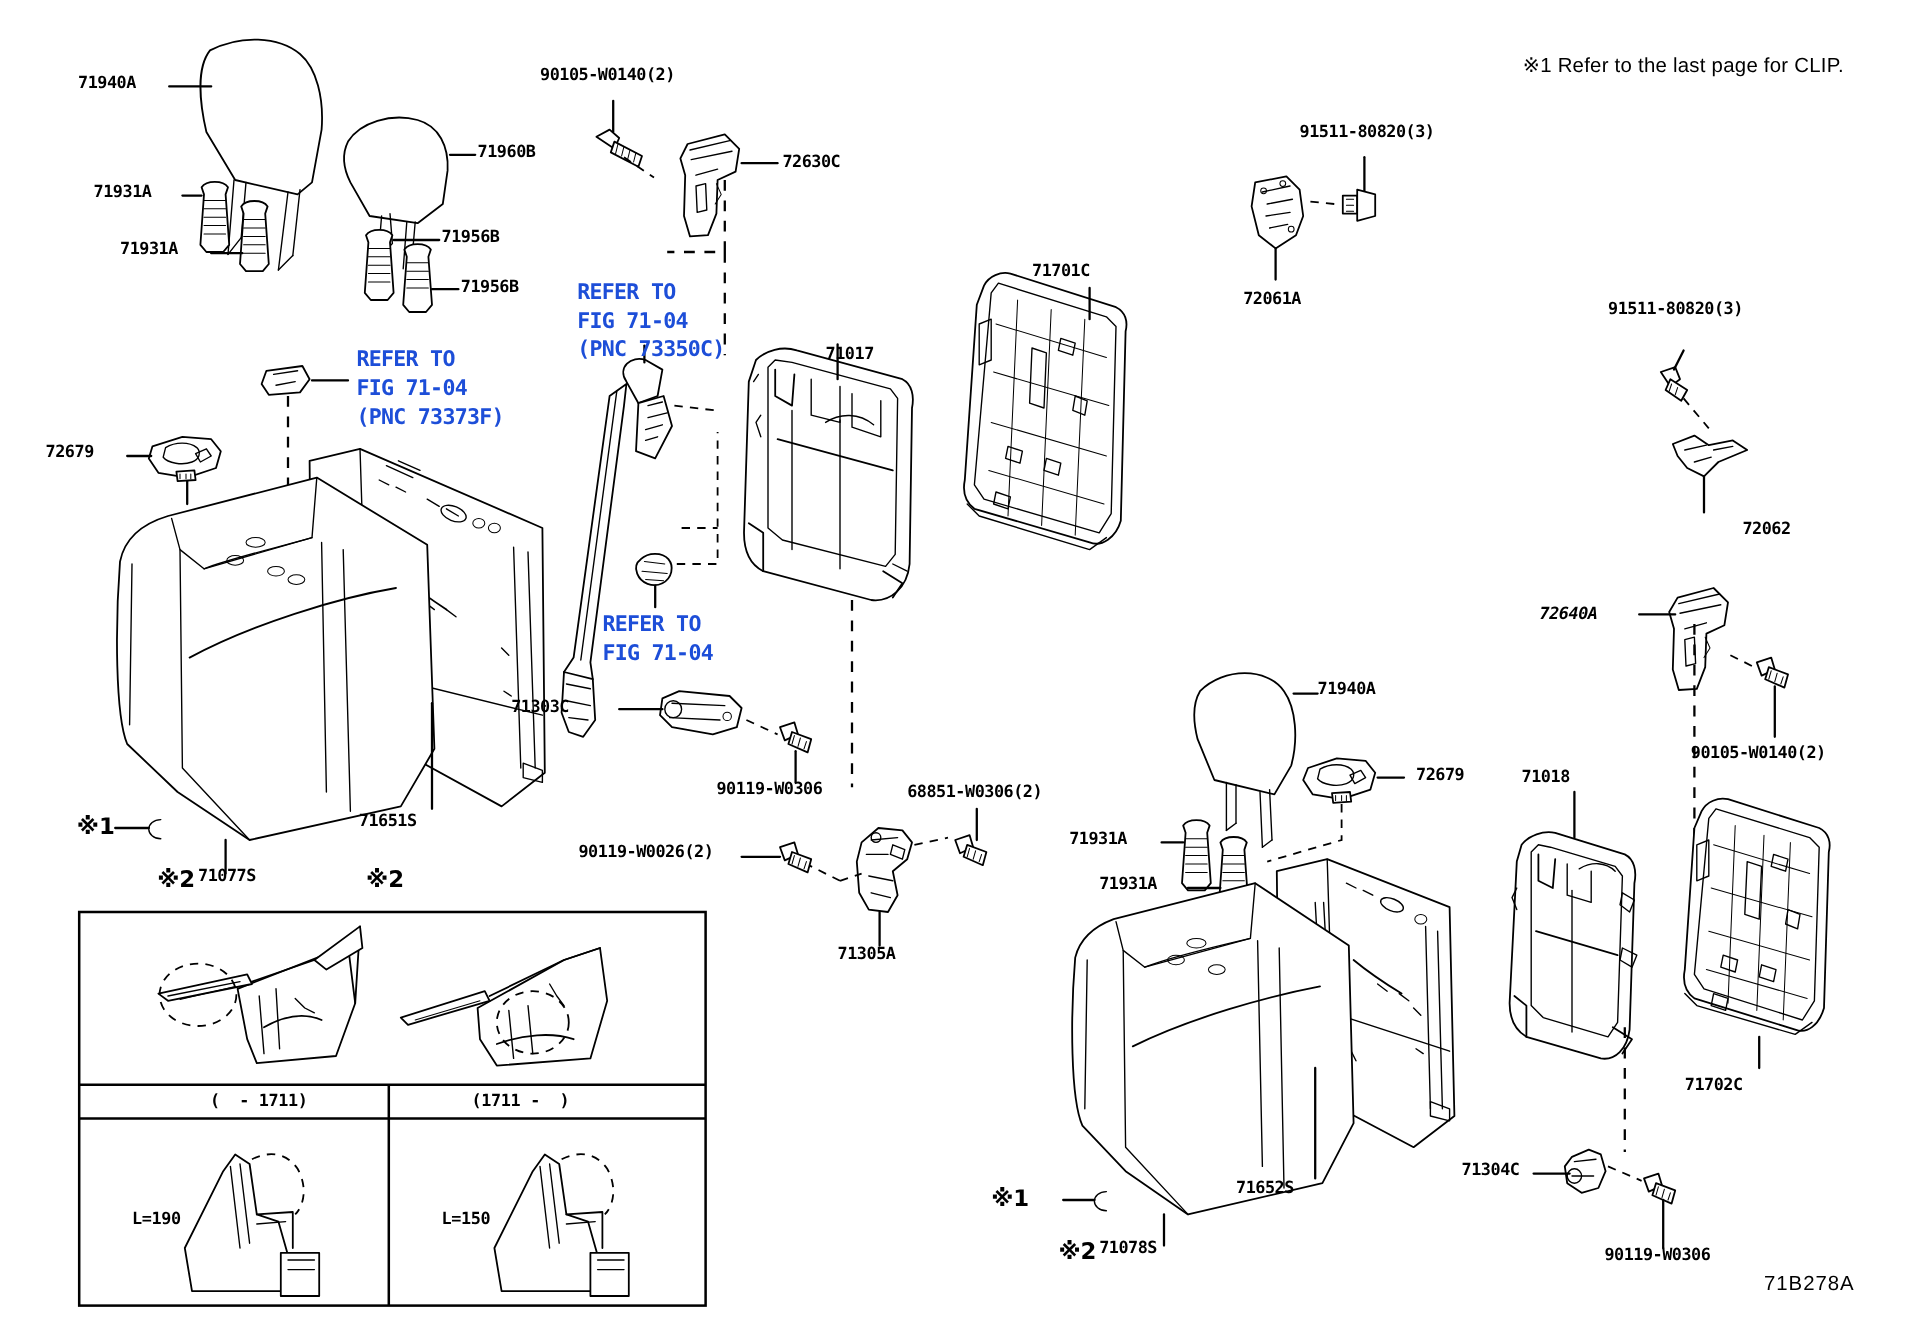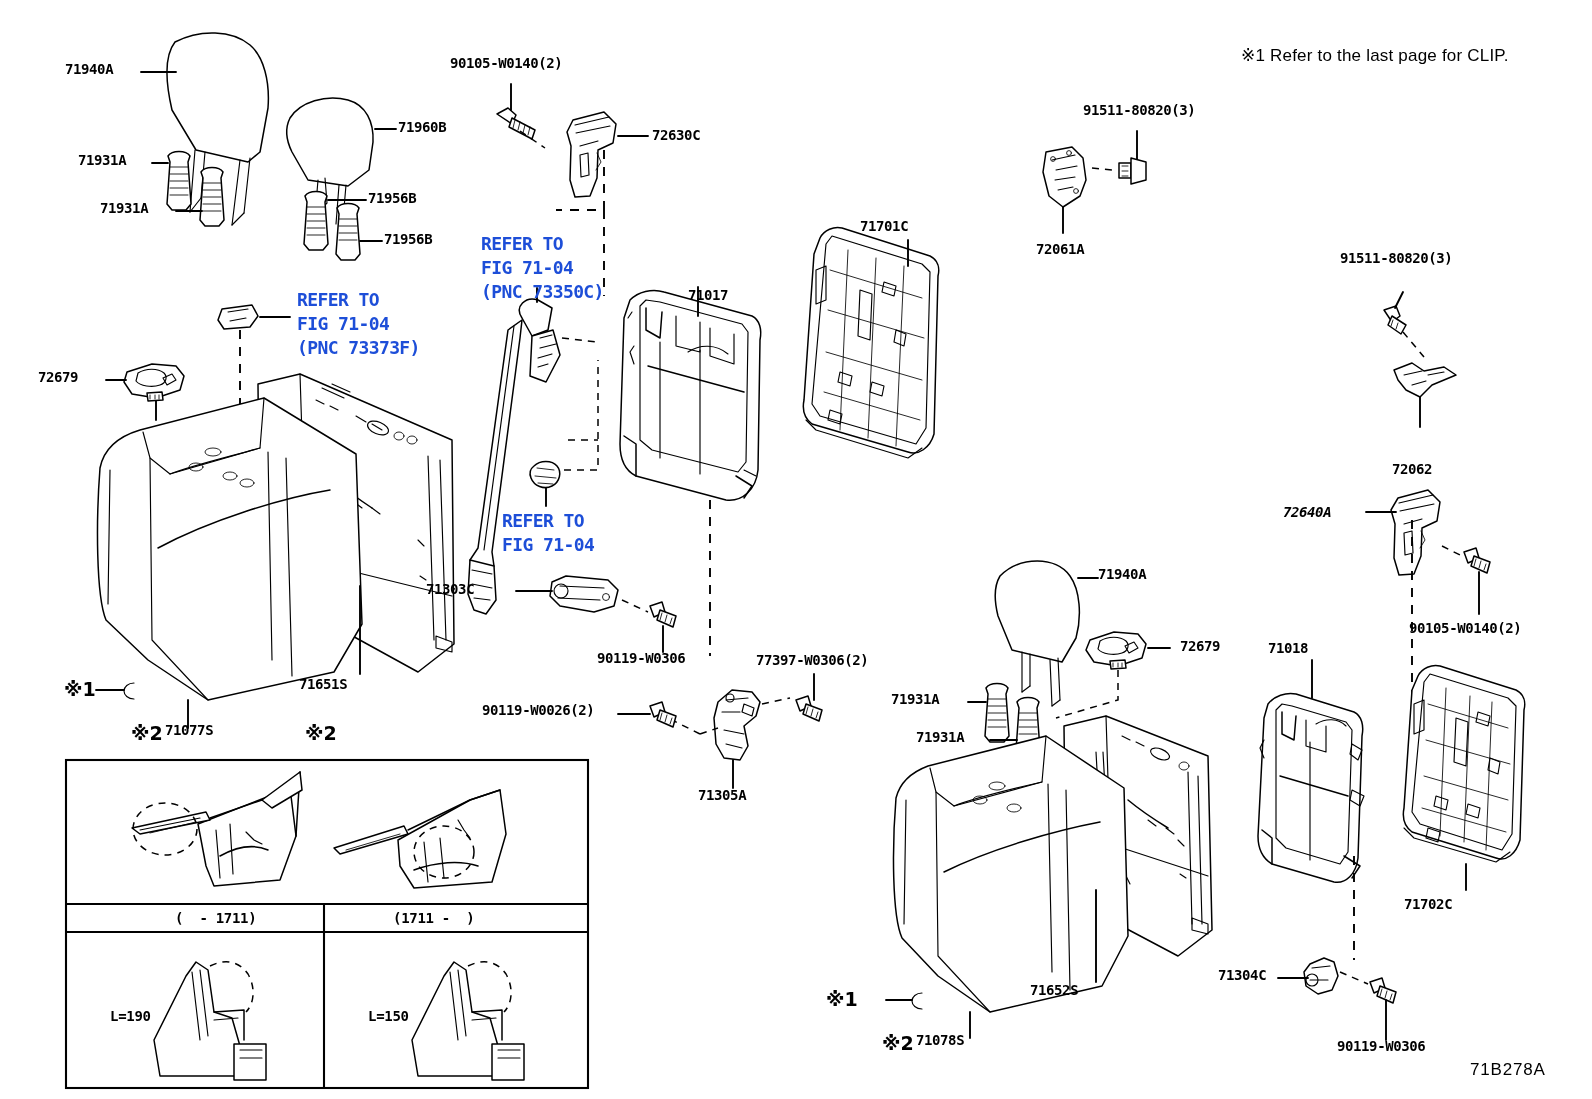--- a/index.html
+++ b/index.html
@@ -3,21 +3,21 @@
 <meta charset="utf-8">
 <style>
   html,body{margin:0;padding:0;background:#ffffff;}
   body{width:1592px;height:1099px;position:relative;overflow:hidden;
        font-family:"DejaVu Sans Mono","Liberation Mono",monospace;}
   #stage{position:absolute;left:0;top:0;width:1592px;height:1099px;}
   .lbl{position:absolute;font-family:"DejaVu Sans Mono","Liberation Mono",monospace;
        font-size:14px;font-weight:700;color:#000;white-space:pre;letter-spacing:-0.4px;
        line-height:1.25;}
   .note{position:absolute;font-family:"Liberation Sans","DejaVu Sans",sans-serif;
-        font-size:17px;font-weight:400;color:#000;white-space:nowrap;letter-spacing:0.2px;}
+        font-size:17px;font-weight:400;color:#000;white-space:nowrap;letter-spacing:0.2px;margin-left:28px;}
   .refblk{position:absolute;font-family:"DejaVu Sans Mono","Liberation Mono",monospace;
           font-size:18px;font-weight:700;color:#1d4ed8;white-space:pre;line-height:1.32;letter-spacing:-0.6px;}
   .diagid{position:absolute;font-family:"Liberation Sans","DejaVu Sans",sans-serif;
           font-size:17px;font-weight:400;color:#000;letter-spacing:0.8px;}
   .star{position:absolute;font-size:19px;font-weight:700;white-space:pre;
         font-family:"DejaVu Sans","Liberation Sans",sans-serif;}
   .cell{position:absolute;font-family:"DejaVu Sans Mono","Liberation Mono",monospace;
         font-size:14px;font-weight:700;color:#000;white-space:pre;letter-spacing:-0.3px;}
   svg{position:absolute;left:0;top:0;}
   svg.art{pointer-events:none;}
@@ -435,21 +435,21 @@
   <div class="lbl" style="left:100px;top:200px;">71931A</div>
   <div class="lbl" style="left:368px;top:190px;">71956B</div>
   <div class="lbl" style="left:384px;top:231px;">71956B</div>
 
   <div class="lbl" style="left:450px;top:55px;">90105-W0140(2)</div>
   <div class="lbl" style="left:652px;top:127px;">72630C</div>
 
   <div class="lbl" style="left:1083px;top:102px;">91511-80820(3)</div>
   <div class="lbl" style="left:1036px;top:241px;">72061A</div>
   <div class="lbl" style="left:1340px;top:250px;">91511-80820(3)</div>
-  <div class="lbl" style="left:1392px;top:433px;margin-top:28px;">72062</div>
+  <div class="lbl" style="left:1452px;top:433px;">72062</div>
 
   <div class="refblk" style="left:297px;top:288px;">REFER TO
 FIG 71-04
 (PNC 73373F)</div>
   <div class="refblk" style="left:481px;top:232px;">REFER TO
 FIG 71-04
 (PNC 73350C)</div>
   <div class="refblk" style="left:502px;top:509px;">REFER TO
 FIG 71-04</div>
 
@@ -458,21 +458,21 @@
   <div class="lbl" style="left:860px;top:218px;text-align:right;">71701C</div>
 
   <div class="star" style="left:64px;top:678px;"><span>※1</span></div>
   <div class="star" style="left:131px;top:722px;"><span>※2</span></div>
   <div class="lbl" style="left:165px;top:722px;">71077S</div>
   <div class="star" style="left:305px;top:722px;"><span>※2</span></div>
   <div class="lbl" style="left:299px;top:676px;">71651S</div>
 
   <div class="lbl" style="left:426px;top:581px;text-align:center;">71303C</div>
   <div class="lbl" style="left:597px;top:650px;">90119-W0306</div>
-  <div class="lbl" style="left:756px;top:652px;">77397-W0306(2)</div>
+  <div class="lbl" style="left:756px;top:652px;">68851-W0306(2)</div>
   <div class="lbl" style="left:482px;top:702px;">90119-W0026(2)</div>
   <div class="lbl" style="left:698px;top:787px;">71305A</div>
 
   <div class="lbl" style="left:1098px;top:566px;">71940A</div>
   <div class="lbl" style="left:891px;top:691px;">71931A</div>
   <div class="lbl" style="left:916px;top:729px;">71931A</div>
   <div class="lbl" style="left:1180px;top:638px;">72679</div>
   <div class="lbl" style="left:1268px;top:640px;">71018</div>
 
   <div class="lbl" style="left:1283px;top:504px;font-style:italic;">72640A</div>

